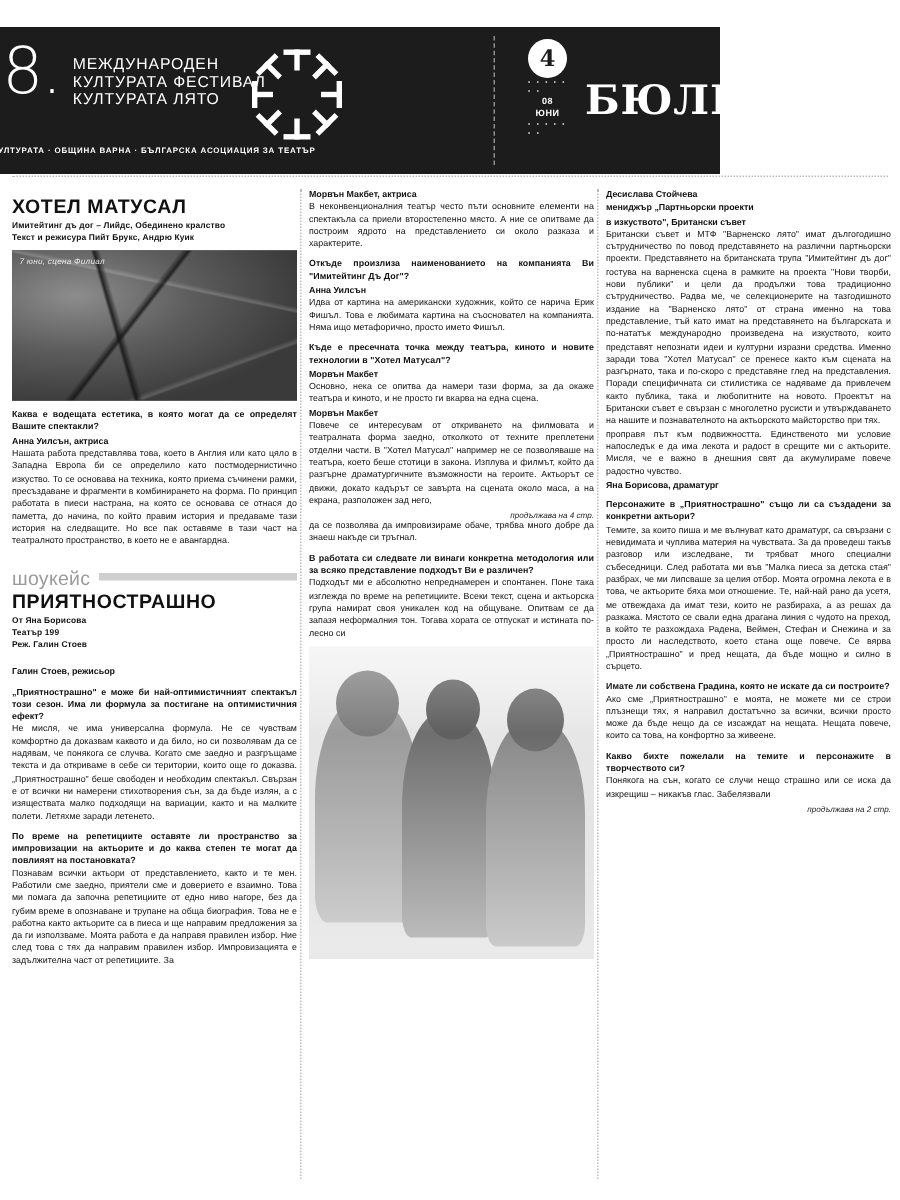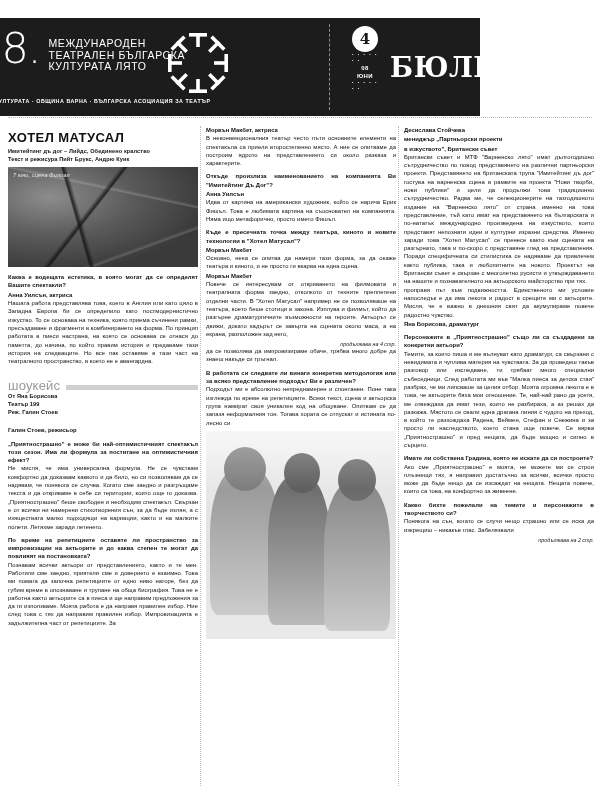--- a/index.html
+++ b/index.html
@@ -127,42 +127,42 @@
   }
   .p{
     font-size:5.9px;line-height:8.3px;margin:0 0 0 0;
     text-align:justify;letter-spacing:.03px;
   }
   .cont{
     font-size:5.4px;font-style:italic;text-align:right;
     margin:3px 0 0 0;color:#222;
   }
   .showcase-bar{
-    display:flex;align-items:center;gap:6px;margin:14px 0 0 0;
+    display:flex;gap:6px;margin:14px 0 0 0;
   }
   .showcase-word{
     font-size:13px;color:#9a9a9a;letter-spacing:.2px;line-height:14px;
   }
   .showcase-rule{flex:1;height:5px;background:#cfcfcf;margin-top:3px;}
   .gapline{height:5px;}
 </style>
 </head>
 <body>
 
 <div class="masthead">
   <div class="mh-left">
     <div class="mh-dates">
       <div>31. МАЙ –</div>
       <div>11. ЮНИ,</div>
       <div>2010</div>
     </div>
     <div class="mh-18">18.</div>
     <div class="mh-title">
       <div>МЕЖДУНАРОДЕН</div>
-      <div>ТЕАТРАЛЕН БЪЛГАРСКА</div>
+      <div>КУЛТУРАТА ФЕСТИВАЛ</div>
       <div>КУЛТУРАТА ЛЯТО</div>
     </div>
 
     <div class="mh-logo">
       <svg viewBox="0 0 74 74" width="74" height="74" aria-hidden="true">
         <g fill="#ffffff">
 
           <g transform="translate(37,37)">
             <g>
               <g transform="rotate(0) translate(0,-30)">
@@ -239,20 +239,21 @@
     <div id="c1blocks">
         <div class="q">Каква е водещата естетика, в която могат да се определят Вашите спектакли?</div>
         <div class="who">Анна Уилсън, актриса</div>
         <div class="p">Нашата работа представлява това, което в Англия или като цяло в Западна Европа би се определило като постмодернистично изкуство. То се основава на техника, която приема съчинени рамки, пресъздаване и фрагменти в комбинирането на форма. По принцип работата в пиеси настрана, на която се основава се отнася до паметта, до начина, по който правим история и предаваме тази история на следващите. Но все пак оставяме в тази част на театралното пространство, в което не е авангардна.</div>
       </div>
 
     <div class="showcase-bar">
       <div class="showcase-word">шоукейс</div>
       <div class="showcase-rule"></div>
     </div>
+    <h1 class="art-title" style="margin-top:1px;">ПРИЯТНОСТРАШНО</h1>
     <div class="art-credit">
       <div>От Яна Борисова</div>
       <div>Театър 199</div>
       <div>Реж. Галин Стоев</div>
     </div>
     <div class="gapline"></div>
     <div id="c1blocks2">
         <div class="who">Галин Стоев, режисьор</div>
         <div class="q">„Приятнострашно" е може би най-оптимистичният спектакъл този сезон. Има ли формула за постигане на оптимистичния ефект?</div>
         <div class="p">Не мисля, че има универсална формула. Не се чувствам комфортно да доказвам каквото и да било, но си позволявам да се надявам, че понякога се случва. Когато сме заедно и разгръщаме текста и да откриваме в себе си територии, които още го доказва. „Приятнострашно" беше свободен и необходим спектакъл. Свързан е от всички ни намерени стихотворения сън, за да бъде излян, а с изяществата малко подходящи на вариации, както и на малките полети. Летяхме заради летенето.</div>

